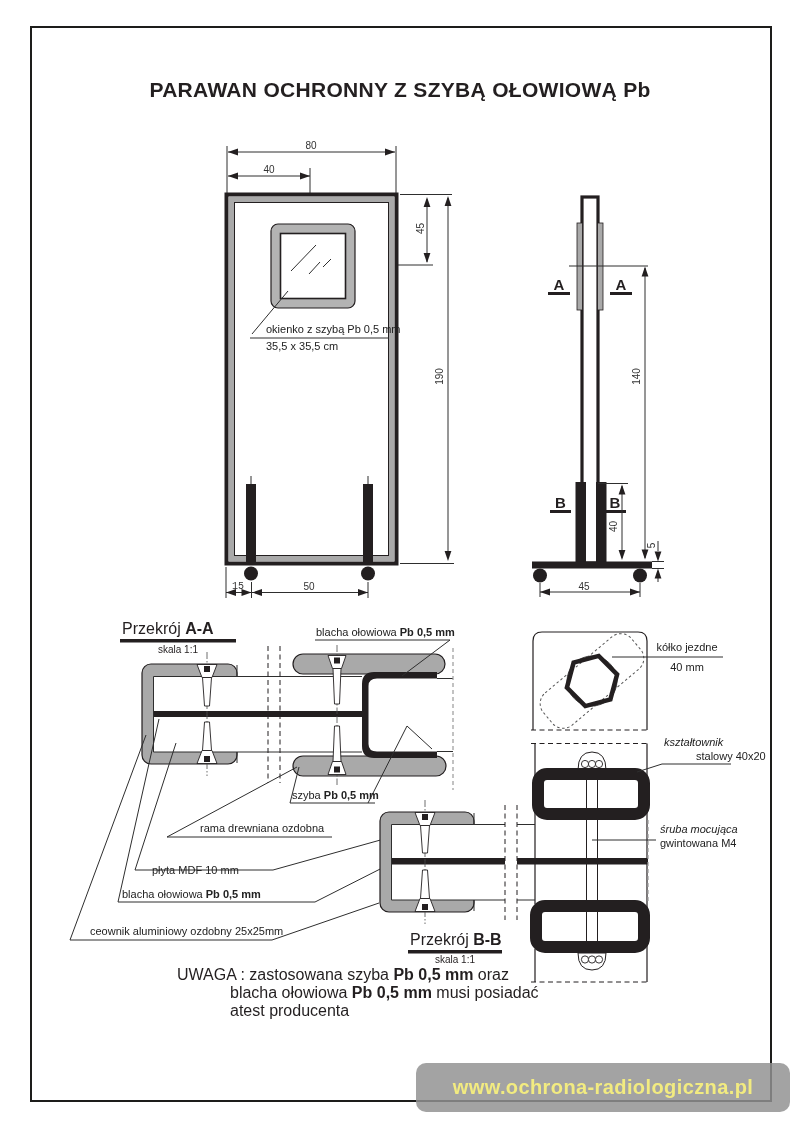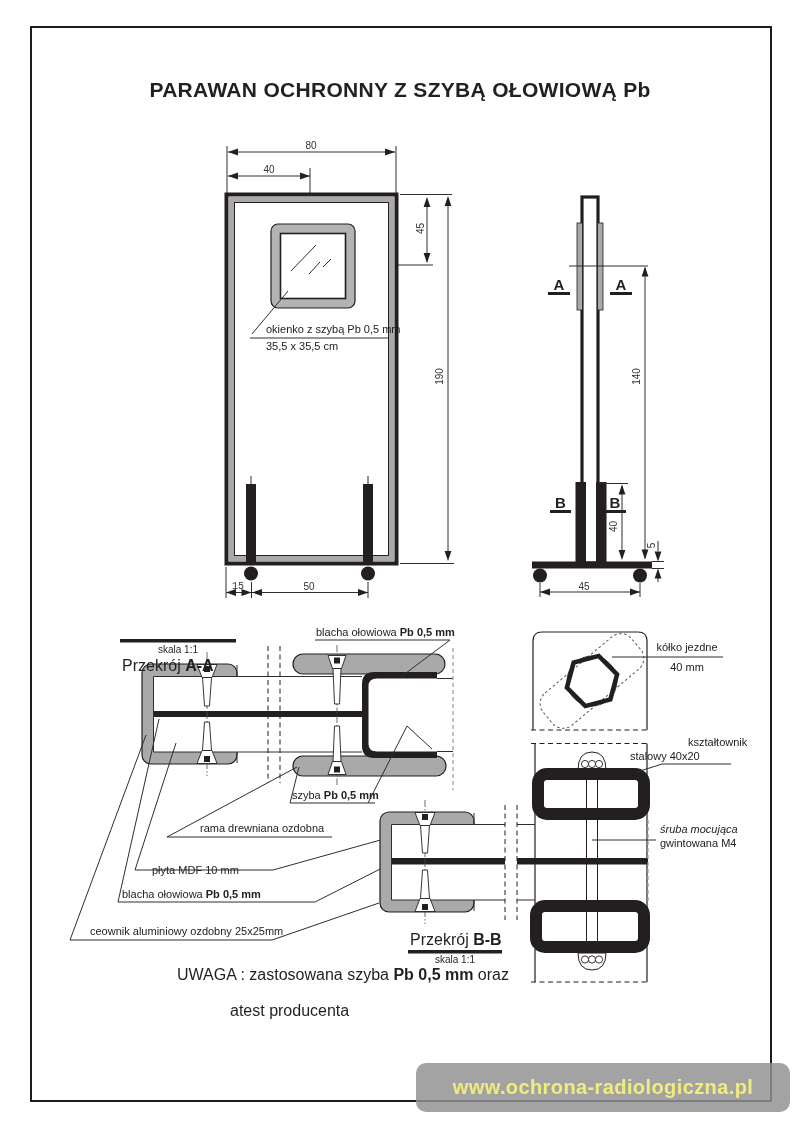--- a/index.html
+++ b/index.html
@@ -198,39 +198,40 @@
 
   <div class="txt marker" style="left:548px;top:276px;width:22px;">A</div>
   <div class="txt marker" style="left:610px;top:276px;width:22px;">A</div>
   <div class="txt dim rot" style="left:621px;top:371px;width:30px;">140</div>
   <div class="txt marker" style="left:550px;top:494px;width:21px;">B</div>
   <div class="txt marker" style="left:604px;top:494px;width:22px;">B</div>
   <div class="txt dim rot" style="left:598px;top:521px;width:30px;">40</div>
   <div class="txt dim" style="left:570px;top:581px;width:28px;">45</div>
   <div class="txt dim rot" style="left:643px;top:540px;width:16px;">5</div>
 
-  <div class="txt head" style="left:122px;top:620px;margin-top:37px;"><span>Przekrój </span><span class="code">A-A</span></div>
+  <div class="txt head" style="left:122px;top:620px;"><span>Przekrój </span><span class="code">A-A</span></div>
   <div class="txt scale" style="left:120px;top:644px;width:116px;">skala 1:1</div>
   <div class="txt lbl" style="left:316px;top:626px;"><span>blacha ołowiowa </span><span class="b">Pb 0,5 mm</span></div>
   <div class="txt lbl" style="left:292px;top:789px;"><span>szyba </span><span class="b">Pb 0,5 mm</span></div>
   <div class="txt lbl" style="left:200px;top:822px;">rama drewniana ozdobna</div>
   <div class="txt lbl" style="left:152px;top:864px;">płyta MDF 10 mm</div>
   <div class="txt lbl" style="left:122px;top:888px;"><span>blacha ołowiowa </span><span class="b">Pb 0,5 mm</span></div>
   <div class="txt lbl" style="left:90px;top:925px;">ceownik aluminiowy ozdobny 25x25mm</div>
 
   <div class="txt head" style="left:410px;top:931px;"><span>Przekrój </span><span class="code">B-B</span></div>
   <div class="txt scale" style="left:408px;top:954px;width:94px;">skala 1:1</div>
 
   <div class="txt lbl" style="left:640px;top:641px;width:94px;text-align:center;">kółko jezdne</div>
   <div class="txt lbl" style="left:640px;top:661px;width:94px;text-align:center;">40 mm</div>
-  <div class="txt lbl" style="left:688px;top:736px;">kształtownik</div>
-  <div class="txt lbl" style="left:630px;top:750px;">stalowy 40x20</div>
+  <div class="txt lbl" style="left:664px;top:736px;font-style:italic;">kształtownik</div>
+  <div class="txt lbl" style="left:696px;top:750px;">stalowy 40x20</div>
   <div class="txt lbl" style="left:660px;top:823px;font-style:italic;">śruba mocująca</div>
   <div class="txt lbl" style="left:660px;top:837px;">gwintowana M4</div>
 
   <div class="txt note" style="left:177px;top:967px;"><span>UWAGA : zastosowana szyba </span><span class="b">Pb 0,5 mm</span><span> oraz</span></div>
+  <div class="txt note" style="left:230px;top:985px;"><span>blacha ołowiowa </span><span class="b">Pb 0,5 mm</span><span> musi posiadać</span></div>
   <div class="txt note" style="left:230px;top:1003px;">atest producenta</div>
 
   <div id="footer">
     <span>www.ochrona-radiologiczna.pl</span>
   </div>
 
 </div>
 
 </body></html>

